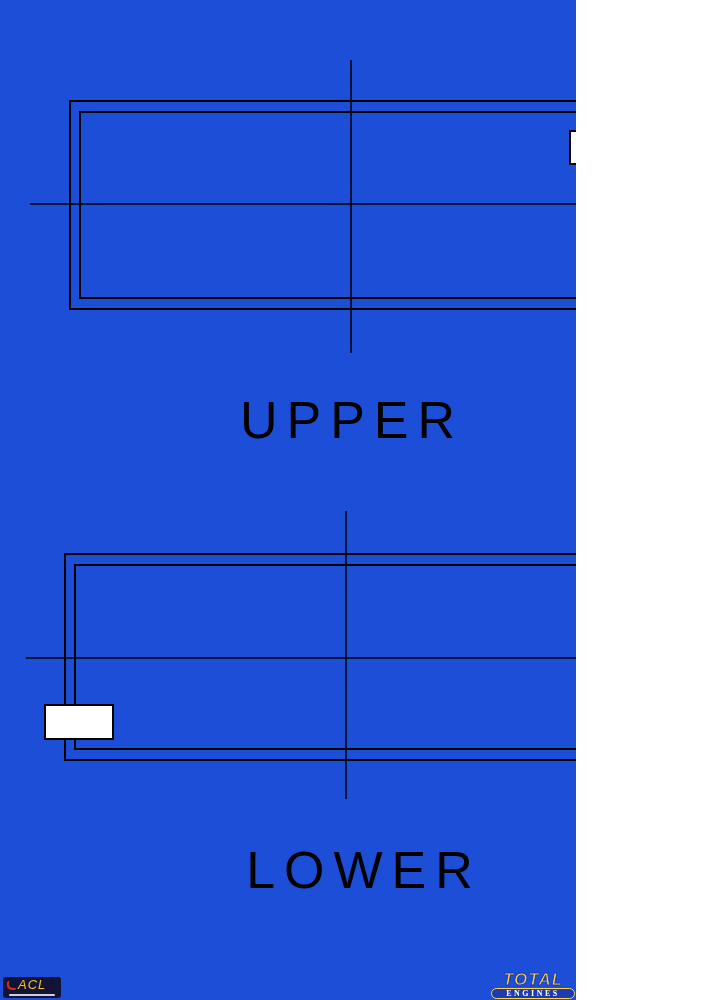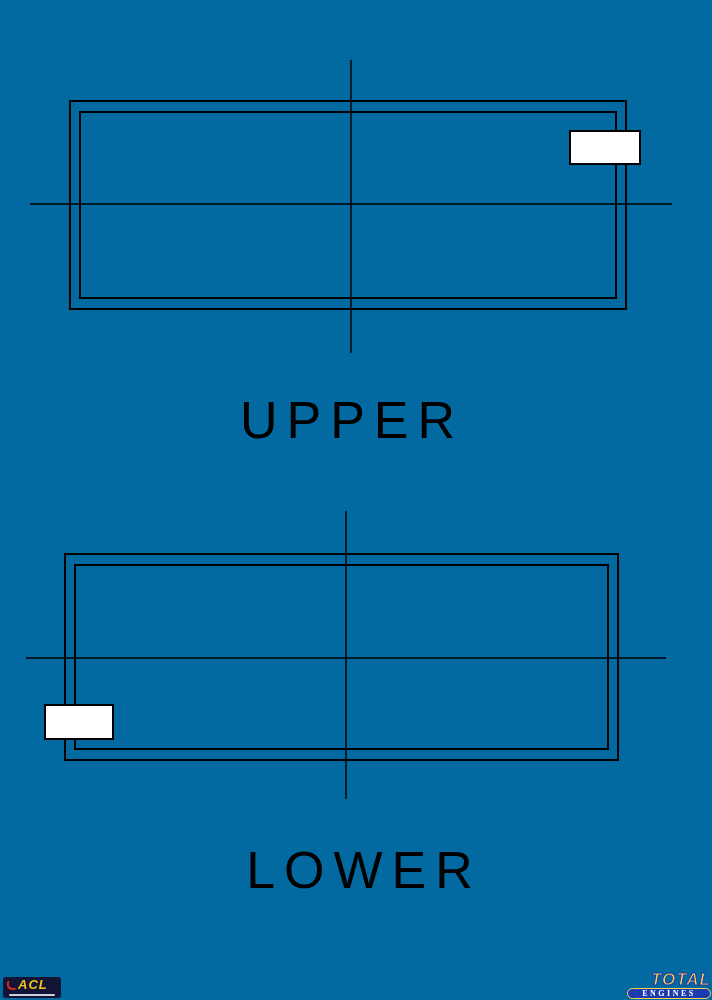--- a/index.html
+++ b/index.html
@@ -1,23 +1,23 @@
 <!DOCTYPE html>
 <html><head>
 <meta charset="utf-8">
 <style>
   * { margin: 0; padding: 0; box-sizing: border-box; }
   html, body { background: #ffffff; }
   body { font-family: "Liberation Sans", sans-serif; }
 
   .canvas {
     position: relative;
-    width: 712px;
+    width: 576px;
     height: 1000px;
-    background: #0369a1;
+    background: #1d4ed8;
     overflow: hidden;
   }
 
   svg.linework {
     position: absolute;
     left: 0; top: 0;
   }
   .shell { fill: none; stroke: #000000; stroke-width: 2; }
   .tang  { fill: #ffffff; stroke: #000000; stroke-width: 2; }
   .cl    { stroke: #000000; stroke-width: 1.5; }
@@ -60,21 +60,21 @@
     border-left: 2px solid #d22a1e;
     border-bottom: 2px solid #d22a1e;
     border-bottom-left-radius: 8px;
     transform: skewX(-18deg);
   }
   .acl-text {
     position: absolute;
     left: 15px;
     top: 1px;
     font-style: italic;
-    font-weight: bold;
+    font-weight: normal;
     font-size: 13px;
     line-height: 14px;
     color: #f5c21b;
     letter-spacing: 1px;
   }
   .acl-fineprint {
     position: absolute;
     left: 6px;
     bottom: 2px;
     width: 46px;
@@ -95,21 +95,20 @@
   .total-top {
     font-size: 17px;
     line-height: 16px;
     font-weight: bold;
     font-style: italic;
     letter-spacing: 1px;
     color: #ffd24a;
     -webkit-text-stroke: 0.9px #1c3bb0;
     text-shadow: 0 0 1px #1c3bb0;
     white-space: nowrap;
-    text-align: right;
   }
   .total-bottom {
     margin-top: 0px;
     background: #1c3bb0;
     border: 1px solid #ffd24a;
     border-radius: 6px;
     color: #ffffff;
     font-size: 8px;
     line-height: 9px;
     font-weight: bold;

